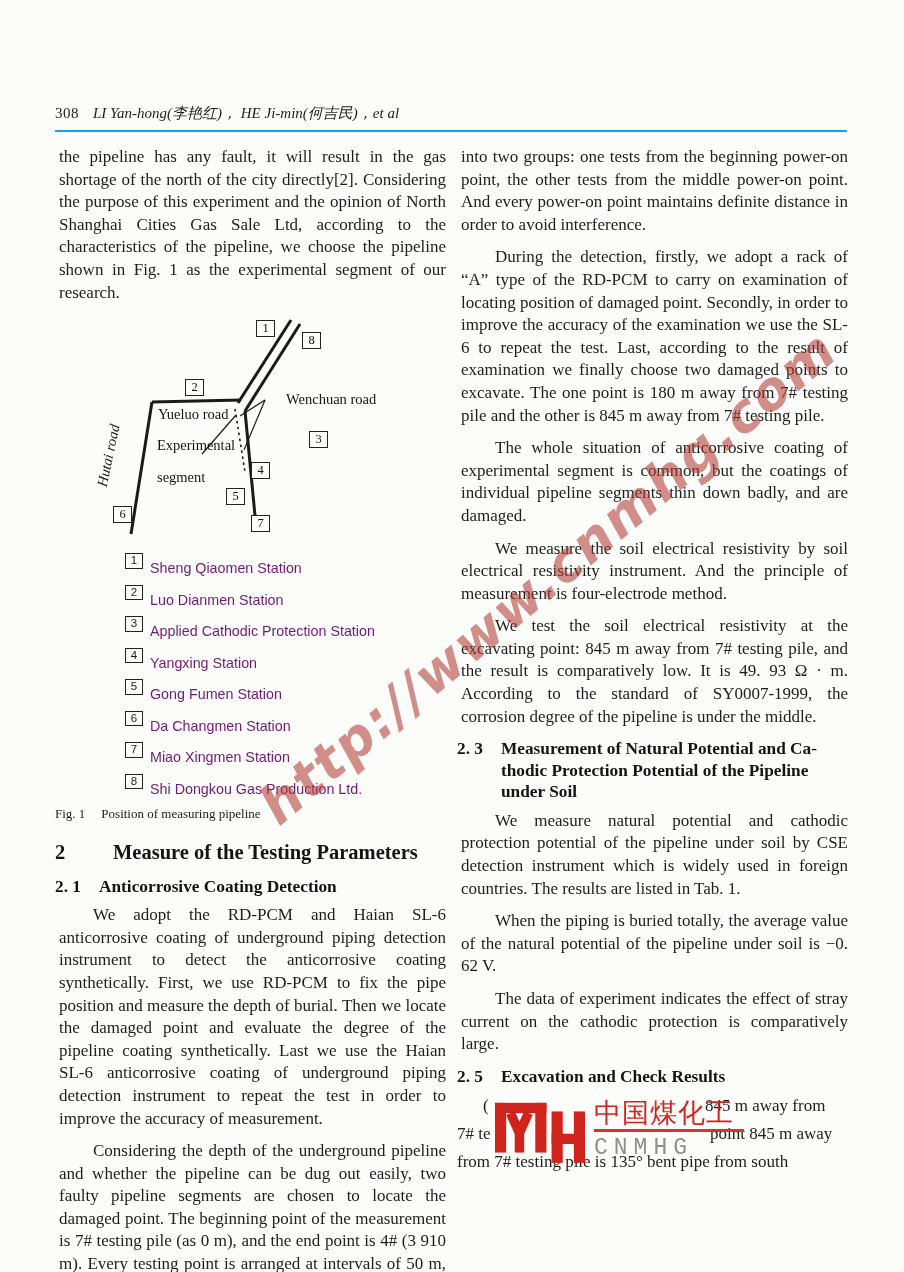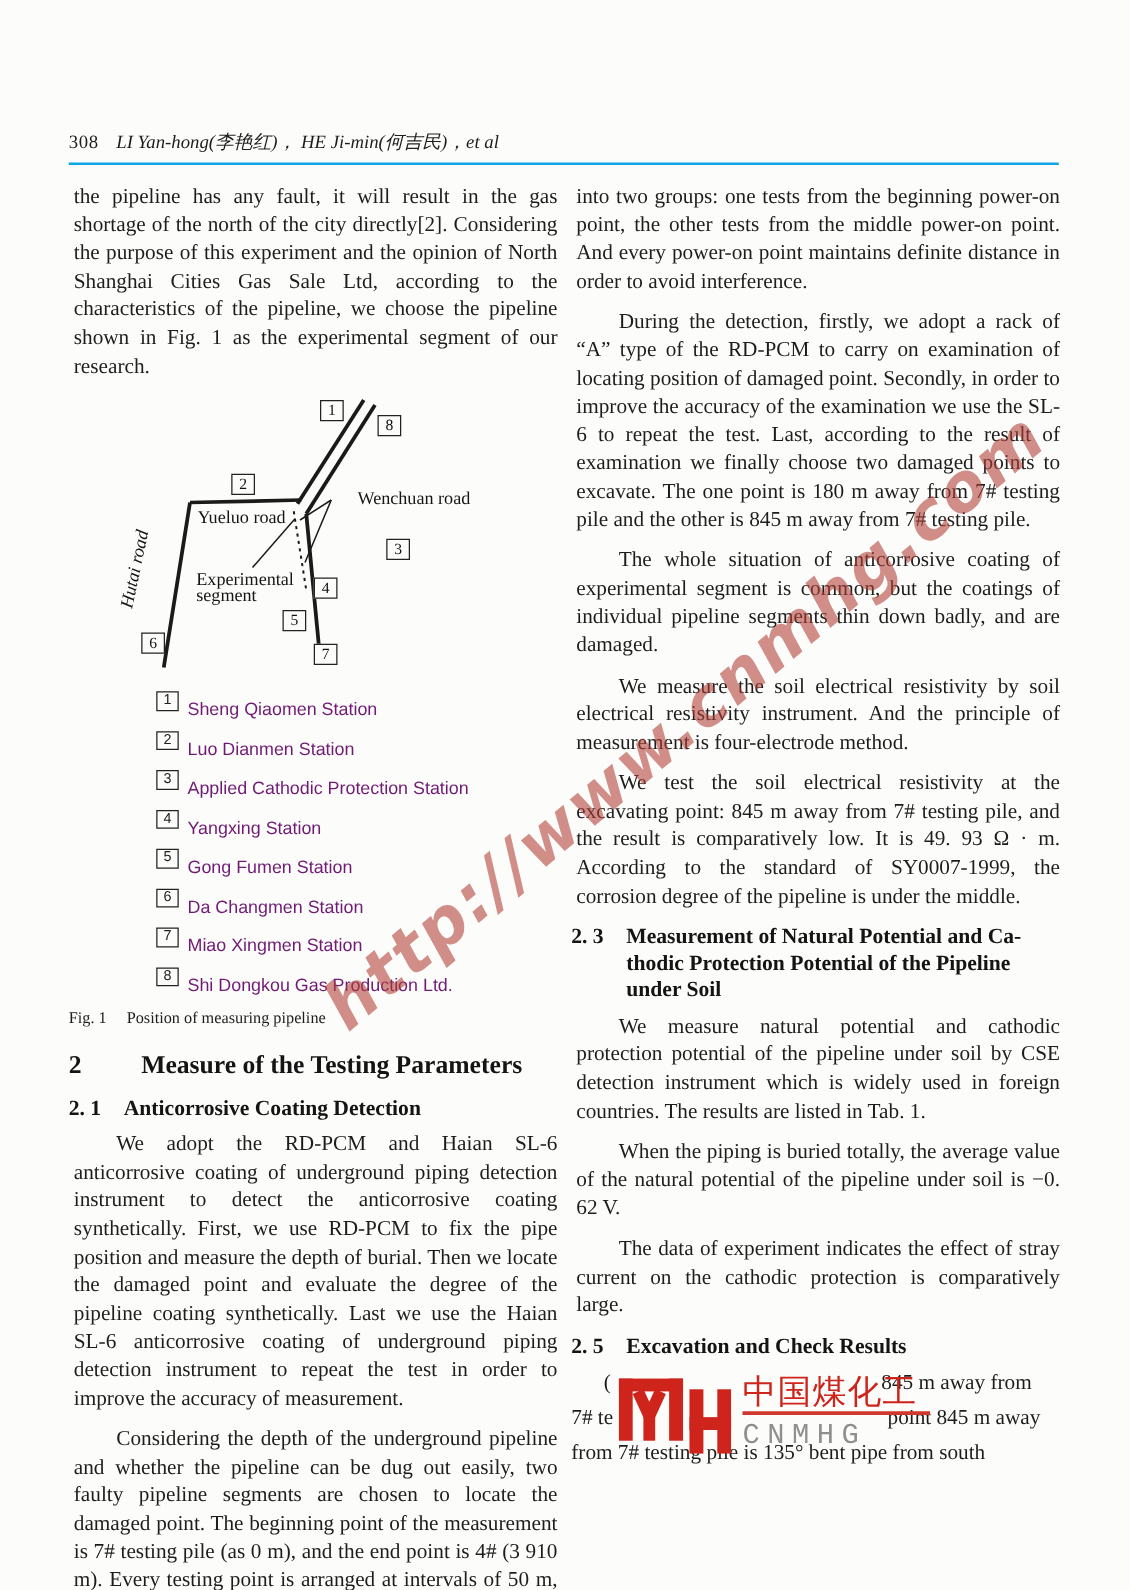--- a/index.html
+++ b/index.html
@@ -120,21 +120,21 @@
       <span class="mbox" style="left:243px;top:18px">8</span>
       <span class="mbox" style="left:126px;top:65px">2</span>
       <span class="mbox" style="left:250px;top:117px">3</span>
       <span class="mbox" style="left:192px;top:148px">4</span>
       <span class="mbox" style="left:167px;top:174px">5</span>
       <span class="mbox" style="left:54px;top:192px">6</span>
       <span class="mbox" style="left:192px;top:201px">7</span>
       <span class="maplab" style="left:99px;top:92px">Yueluo road</span>
       <span class="maplab" style="left:227px;top:77px">Wenchuan road</span>
       <span class="maplab it rot" style="left:18px;top:133px">Hutai road</span>
-      <span class="maplab" style="left:98px;top:142px">Experimental</span>
+      <span class="maplab" style="left:98px;top:123px">Experimental</span>
       <span class="maplab" style="left:98px;top:155px">segment</span>
     </div>
 
     <div class="legend">
       <div class="lrow">
           <span class="lbox">1</span>
           <span class="ltxt">Sheng Qiaomen Station</span>
         </div>
       <div class="lrow">
           <span class="lbox">2</span>

